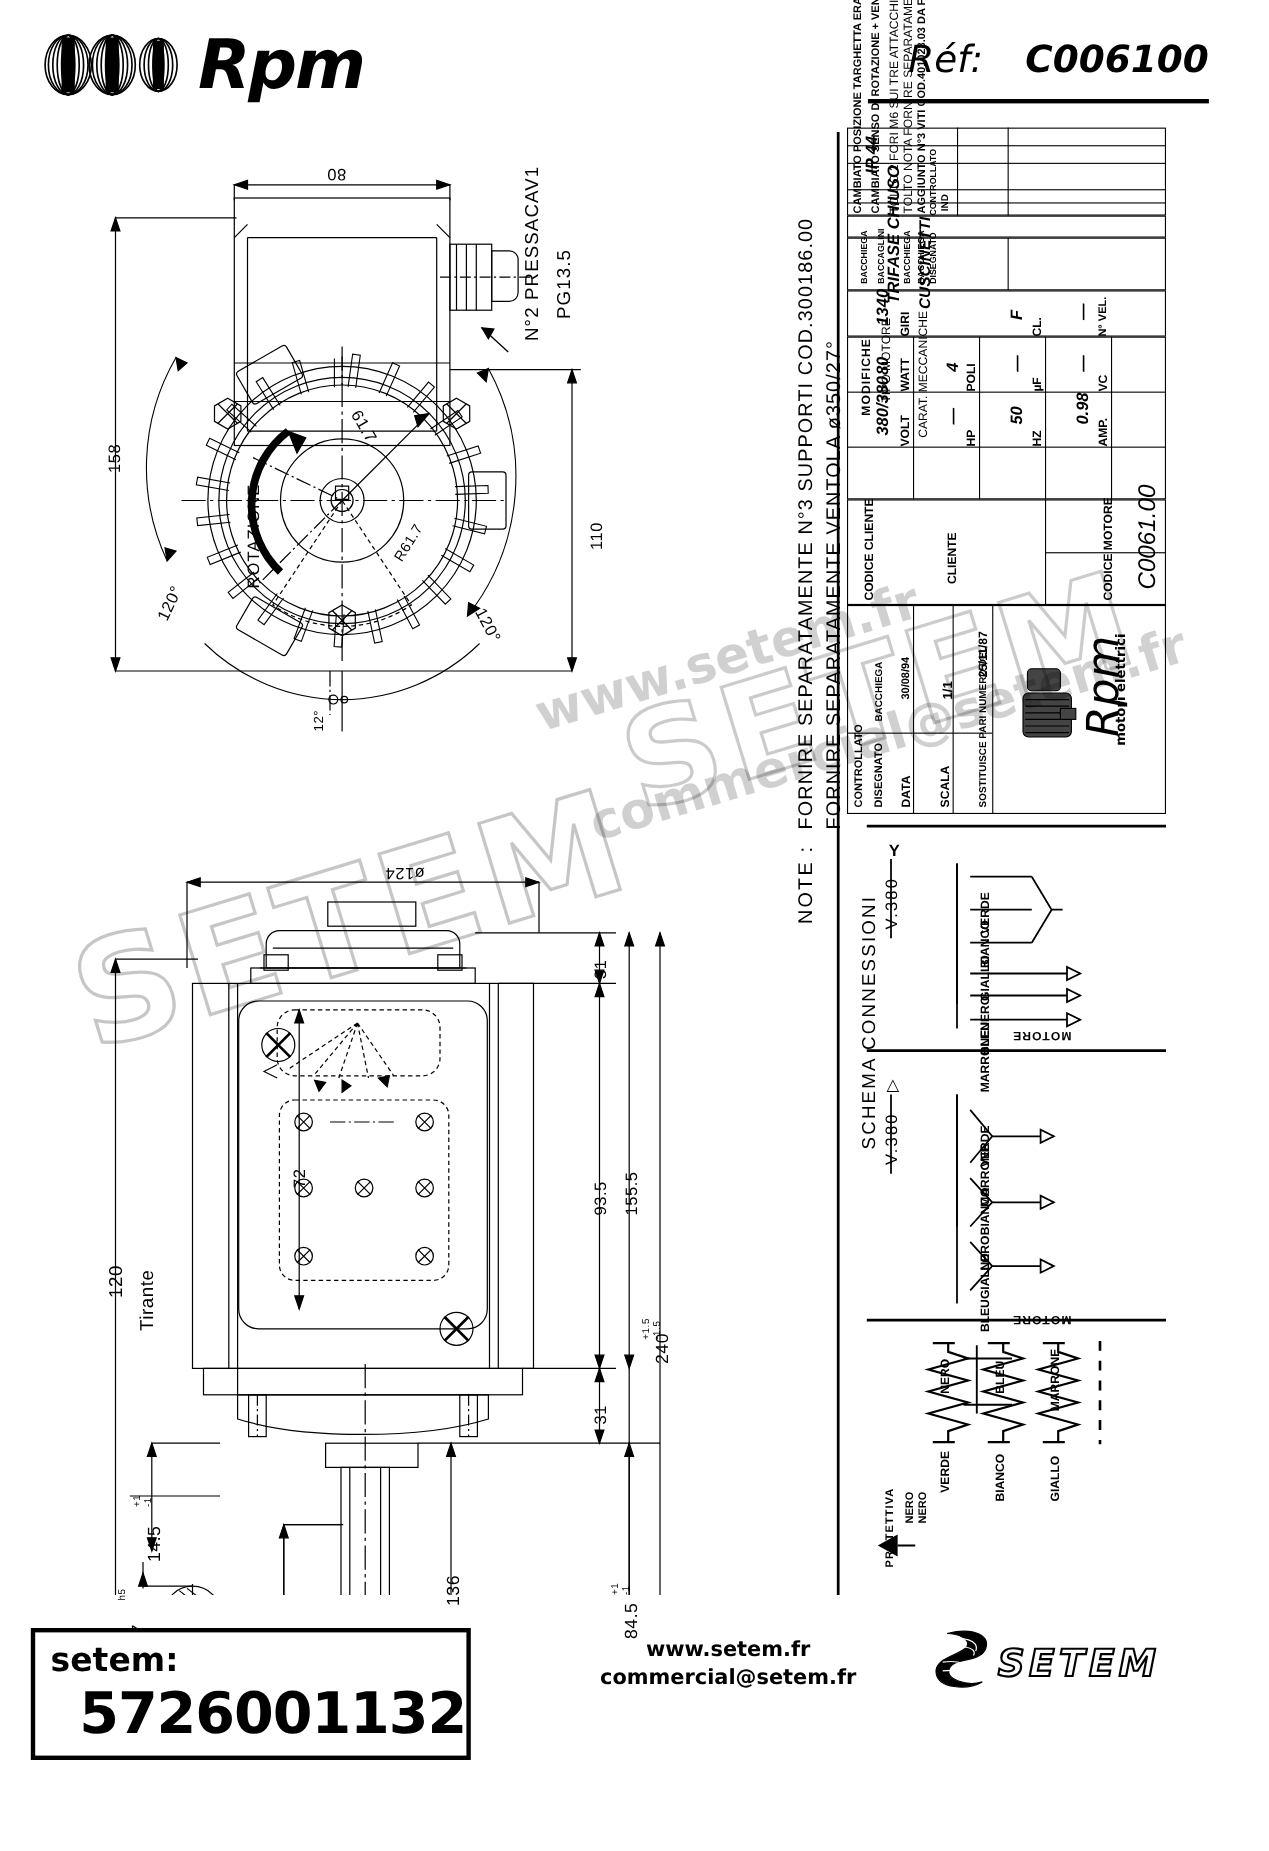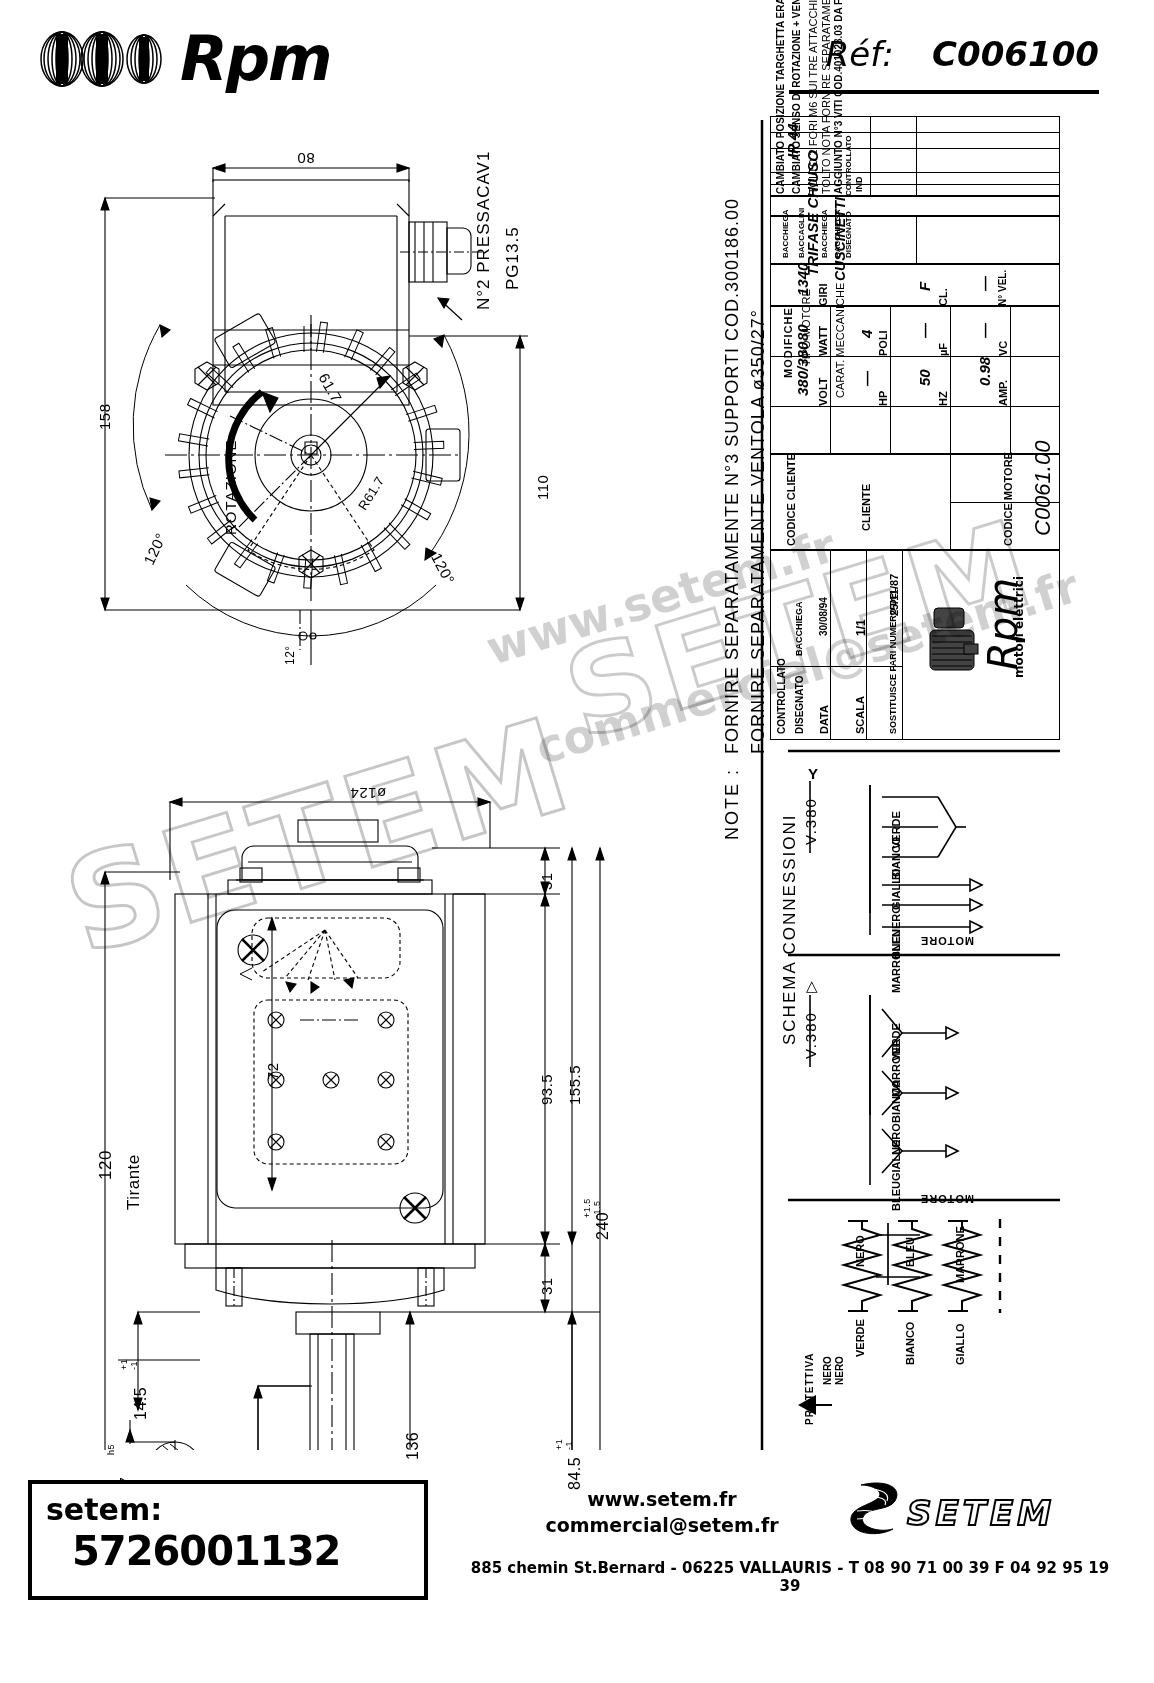--- a/index.html
+++ b/index.html
@@ -50,21 +50,21 @@
 
   
   #schema{position:absolute;left:770px;top:745px;width:290px;height:560px;}
 
   
   #footer{position:absolute;left:0;top:1455px;width:1154px;height:228px;}
   .code-box{position:absolute;left:28px;top:25px;width:400px;height:120px;
      border:4px solid #000;box-sizing:border-box;background:#fff;}
   .code-label{position:absolute;left:14px;top:8px;font-size:30px;font-weight:bold;
      font-family:"DejaVu Sans",sans-serif;}
-  .code-value{position:absolute;left:40px;top:44px;font-size:40px;font-weight:bold;
+  .code-value{position:absolute;left:40px;top:44px;font-size:52px;font-weight:bold;
      font-family:"DejaVu Sans",sans-serif;letter-spacing:-1px;}
   .f-web{position:absolute;left:512px;top:32px;width:300px;text-align:center;font-size:19px;
      font-family:"DejaVu Sans",sans-serif;font-weight:bold;line-height:1.35;}
   .f-addr{position:absolute;left:470px;top:104px;width:640px;text-align:center;font-size:15px;
      font-family:"DejaVu Sans",sans-serif;font-weight:bold;}
   .setem-logo{position:absolute;left:845px;top:22px;width:270px;height:62px;}
   .setem-word{position:absolute;left:62px;top:16px;font-size:34px;font-weight:bold;font-style:italic;
      font-family:"DejaVu Sans",sans-serif;letter-spacing:4px;color:#fff;
      -webkit-text-stroke:2px #000;text-shadow:none;}
 
@@ -740,21 +740,20 @@
   <div id="footer">
     <div class="ln" style="left:0px;top:0px;width:1154px;height:0px;"></div>
     <div class="code-box">
       <div class="code-label">setem:</div>
       <div class="code-value">5726001132</div>
     </div>
     <div class="f-web">
       <div>www.setem.fr</div>
       <div>commercial@setem.fr</div>
     </div>
-    <div class="f-addr">885 chemin St.Bernard  -   06225 VALLAURIS  -  T 08 90 71 00 39   F 04 92 95 19 39</div>
     <div class="setem-logo">
       <svg width="70" height="62" viewBox="0 0 70 62">
         <g fill="#000" stroke="#000" stroke-width="1">
           <path d="M16,8 C40,2 58,10 50,24 C44,34 22,30 18,40 C14,50 34,56 48,52
                    C34,60 8,58 6,44 C4,30 28,28 34,20 C38,13 26,8 16,8 Z"></path>
         </g>
         <g fill="none" stroke="#fff" stroke-width="1.1">
           <path d="M14,14 C30,10 46,14 42,24"></path>
           <path d="M12,22 C28,18 44,20 40,28"></path>
           <path d="M12,34 C26,32 40,36 38,44"></path>

